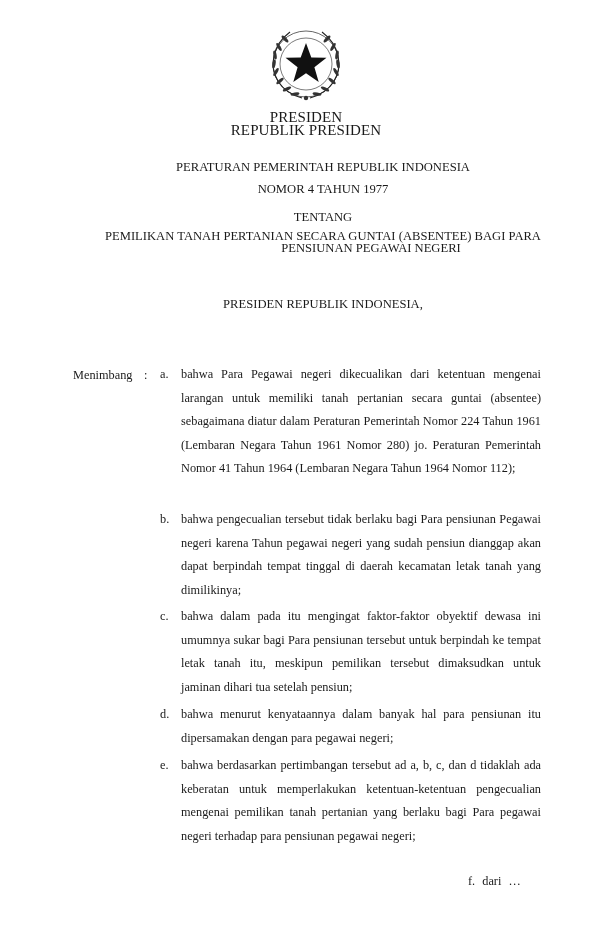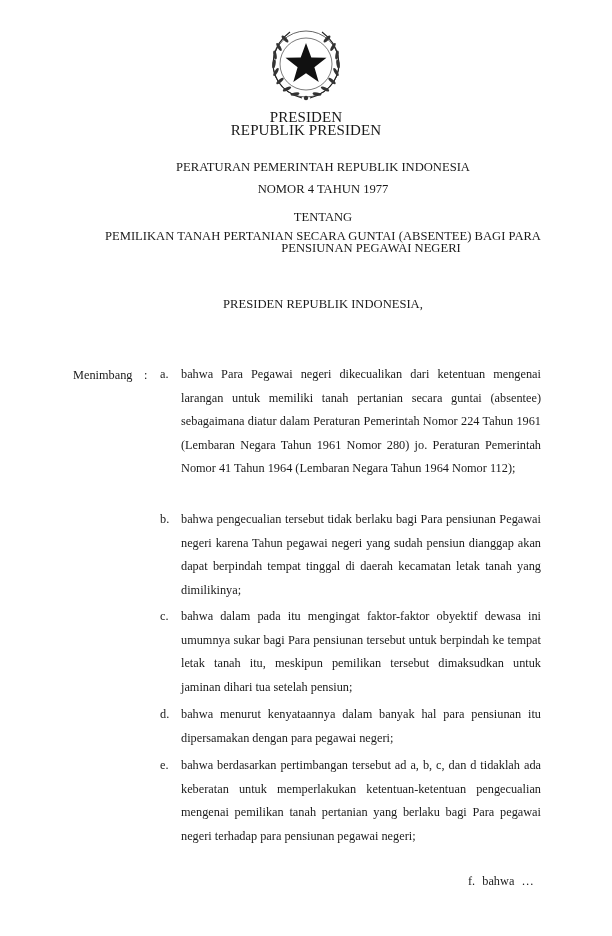--- a/index.html
+++ b/index.html
@@ -111,13 +111,13 @@
 <div class="item" style="top:703px;">
   <span class="letter">d.</span>
   <div class="text">bahwa menurut kenyataannya dalam banyak hal para pensiunan itu dipersamakan dengan para pegawai negeri;</div>
 </div>
 
 <div class="item" style="top:754px;">
   <span class="letter">e.</span>
   <div class="text">bahwa berdasarkan pertimbangan tersebut ad a, b, c, dan d tidaklah ada keberatan untuk memperlakukan ketentuan-ketentuan pengecualian mengenai pemilikan tanah pertanian yang berlaku bagi Para pegawai negeri terhadap para pensiunan pegawai negeri;</div>
 </div>
 
-<div class="footer">f.  bahwa …</div>
+<div class="footer">f.  dari …</div>
 
 </body></html>

